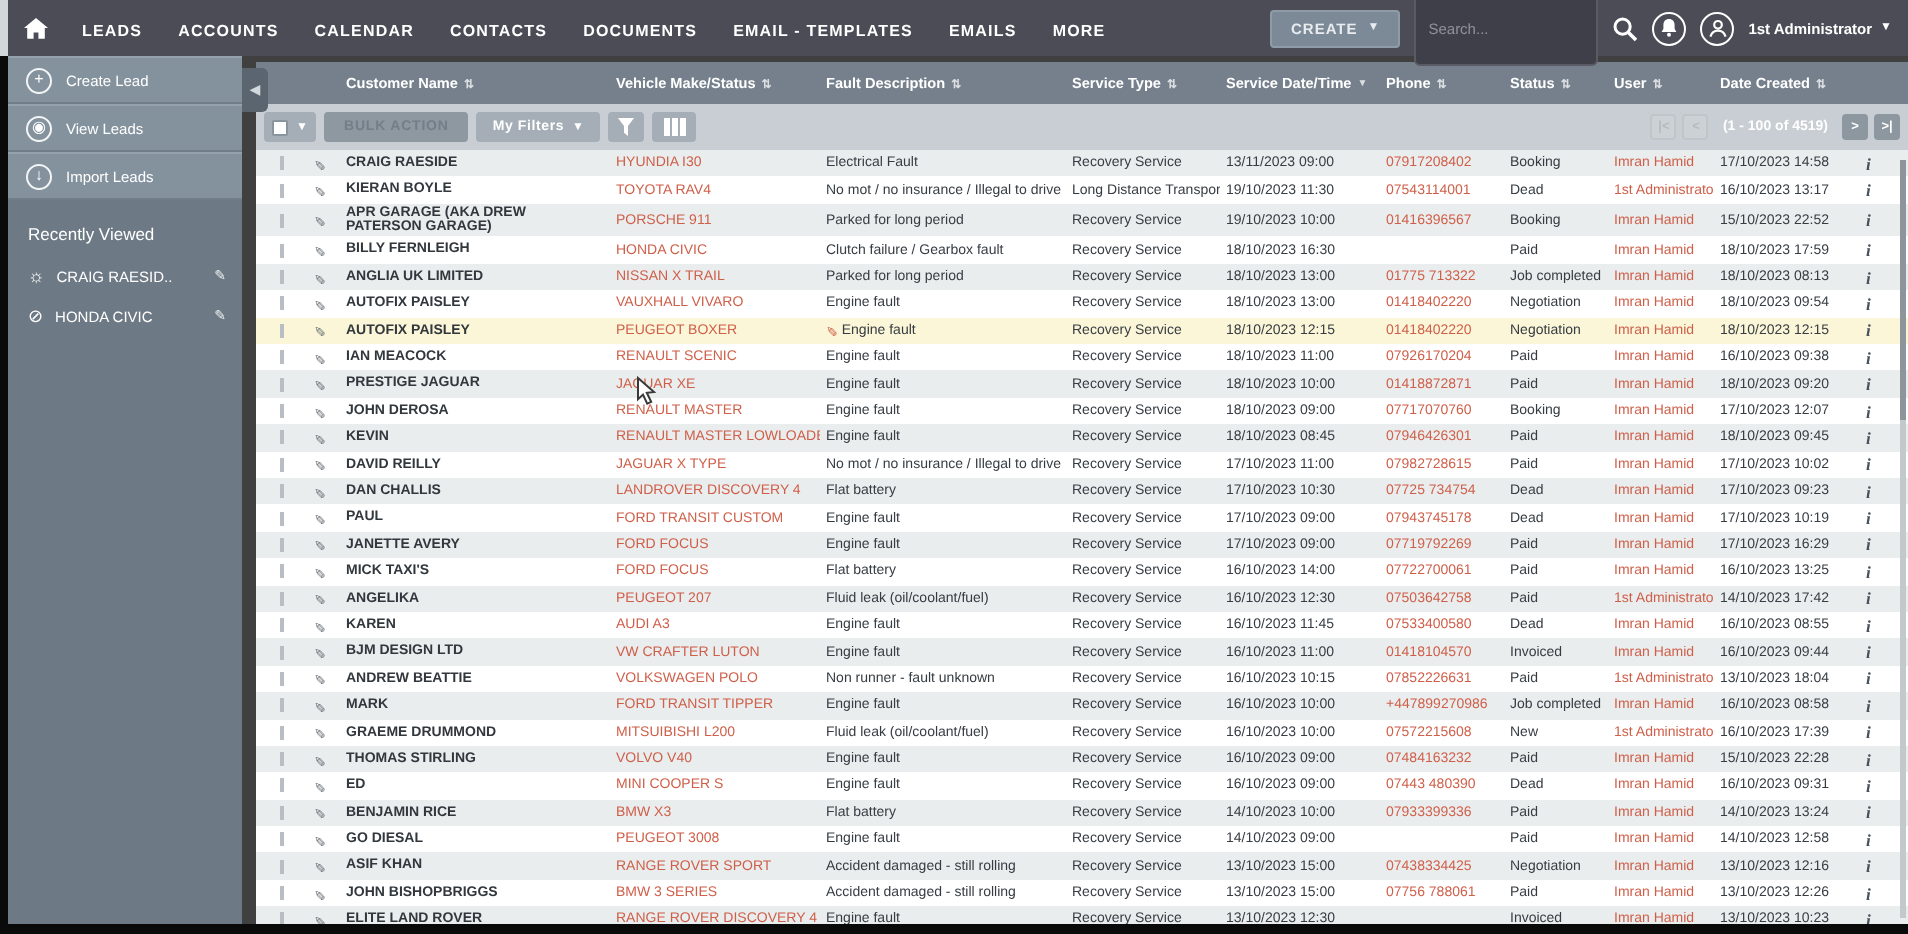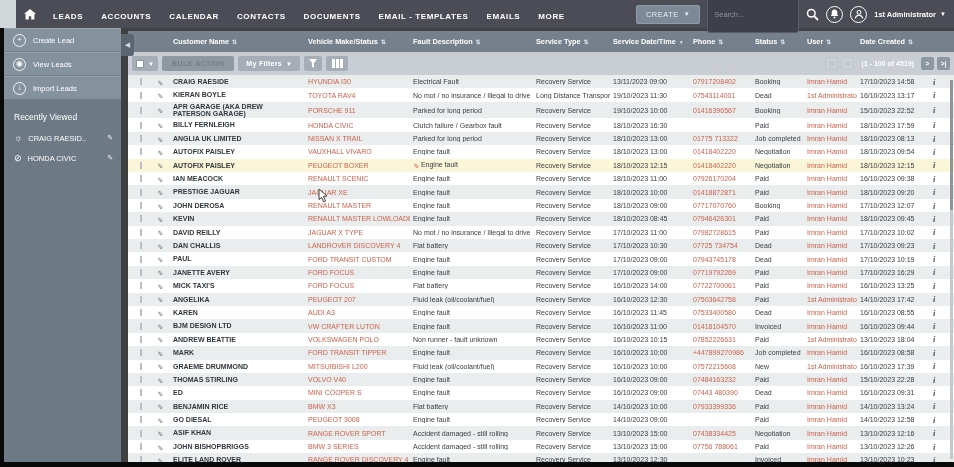--- a/index.html
+++ b/index.html
@@ -1,25 +1,25 @@
 <!DOCTYPE html>
 <html><head>
 <meta charset="utf-8">
 <style>
   *{margin:0;padding:0;box-sizing:border-box}
   html,body{width:954px;height:467px;overflow:hidden;background:#0a0a0a}
   body{font-family:"Liberation Sans",sans-serif;position:relative}
   .app{position:absolute;inset:0;background:#d2d7da}
 
   
-  .topnav{position:absolute;top:0;left:16px;right:0;height:28px;background:#4c4c56;display:flex;align-items:center;color:#fff;z-index:20;padding-left:8px}
+  .topnav{position:absolute;top:0;left:4px;right:0;height:28px;background:#4c4c56;display:flex;align-items:center;color:#fff;z-index:20;padding-left:8px}
   .home-btn{display:flex;align-items:center;margin-right:8px;cursor:pointer}
   .nav-item{font-size:8px;font-weight:700;letter-spacing:.6px;padding:0 9px;cursor:pointer;white-space:nowrap}
   .nav-right{margin-left:auto;display:flex;align-items:center;gap:7px;padding-right:8px}
-  .create-btn{background:#7c8a97;border:1px solid #8f9ca8;color:#e8ecef;font-size:7.5px;font-weight:400;letter-spacing:.5px;padding:4px 9px;border-radius:2px;display:flex;align-items:center;gap:5px;cursor:pointer}
+  .create-btn{background:#7c8a97;border:1px solid #8f9ca8;color:#e8ecef;font-size:7.5px;font-weight:700;letter-spacing:.5px;padding:4px 9px;border-radius:2px;display:flex;align-items:center;gap:5px;cursor:pointer}
   .caret{font-size:6px;line-height:1}
   .search-box{width:92px;height:17px;background:#3f3f49;border:1px solid #5a5a64;border-radius:3px;color:#b9bcc2;font-size:7.5px;padding:18px 6px;outline:none}
   .search-box::placeholder{color:#8f929a}
   .icon-btn{display:flex;align-items:center;justify-content:center;cursor:pointer}
   .ring{width:17px;height:17px;border:1.3px solid #fff;border-radius:50%;display:flex;align-items:center;justify-content:center}
   .user-name{font-size:7.5px;font-weight:700;display:flex;align-items:center;gap:4px;cursor:pointer;white-space:nowrap}
 
   
   .edge-strip{position:absolute;left:0;top:28px;bottom:0;width:4px;background:#0a0a0a;z-index:15}
   .sidebar{position:absolute;left:4px;top:28px;bottom:0;width:117px;background:#6d7984;z-index:14;color:#fff}

